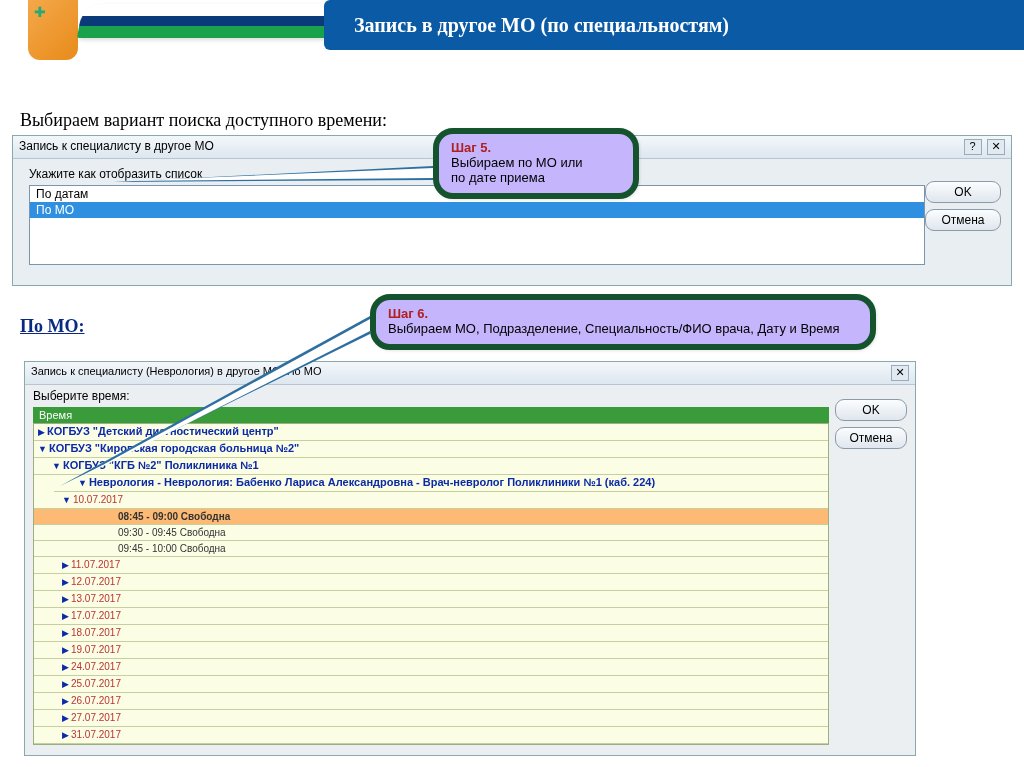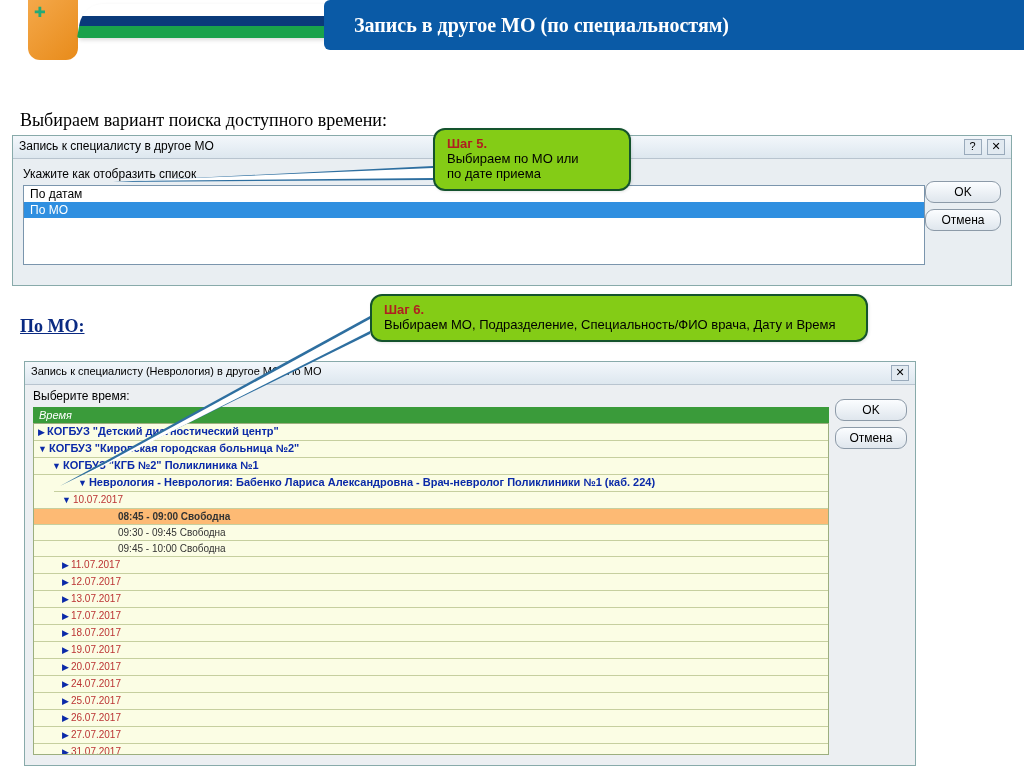--- a/index.html
+++ b/index.html
@@ -16,44 +16,44 @@
                display:flex; align-items:center; padding-left:30px; border-radius:6px 0 0 6px;
                font-family:"Times New Roman",serif; }
   .intro { font-family:Georgia,"Times New Roman",serif; font-size:18px; margin:50px 0 4px 20px; }
 
   
   .win { border:1px solid #8aa; background:#e9eef2; margin:2px 12px 0 12px; position:relative; }
   .win-title { background:linear-gradient(#f3f7fb,#dde7ef); font-size:12px; padding:3px 6px;
                border-bottom:1px solid #b8c4cf; display:flex; justify-content:space-between; }
   .ctrls span { display:inline-block; width:16px; height:14px; border:1px solid #9ab; background:#e2eaf1;
                 text-align:center; font-size:11px; line-height:13px; margin-left:2px; cursor:pointer; }
-  .win-body { padding:8px 10px 20px 10px; display:flex; gap:0; }
+  .win-body { padding:8px 10px 20px 16px; display:flex; gap:0; }
   .left1 { flex:1; }
   .lbl { font-size:12px; margin-bottom:4px; }
   .listbox { border:1px solid #7a95ad; background:#fff; height:78px; font-size:12px; }
   .listbox .item { padding:1px 6px; cursor:pointer; }
   .listbox .sel { background:#2f8fe0; color:#fff; }
   .btncol { width:76px; display:flex; flex-direction:column; gap:6px; padding-top:14px; }
   .btn { height:22px; border:1px solid #8c9aa8; background:linear-gradient(#fbfdff,#dfe6ed);
          font-size:12px; border-radius:9px; cursor:pointer; }
 
   
-  .callout { position:absolute; background:#84cc16; border:2px solid #14532d; border-radius:12px;
+  .callout { position:absolute; background:#c4b5fd; border:6px solid #14532d; border-radius:20px;
              padding:6px 12px 8px 12px; font-size:13px; box-shadow:1px 1px 3px rgba(0,0,0,.1); z-index:5; }
   .callout .step { color:#b02020; font-weight:bold; }
 
   .section-head { font-family:Georgia,serif; color:#0a2a82; font-weight:bold;
                   text-decoration:underline; margin:30px 0 6px 20px; font-size:18px; }
 
   
   .win2 { border:1px solid #8aa; background:#eceff2; margin:24px 12px 0 24px; width:890px; position:relative; }
   .win2 .win-title { font-size:11px; }
   .win2-body { padding:4px 8px 10px 8px; display:flex; gap:6px; }
   .left2 { flex:1; }
-  .header-row { background:#3a9b3a; color:#fff; font-size:11px; padding:2px 6px;font-style:italic; }
+  .header-row { background:#3a9b3a; color:#fff; font-size:11px; padding:2px 6px; }
   .tree { border:1px solid #9caf7f; background:#fbfde4; font-size:11px; line-height:15px; max-height:330px; overflow:hidden; }
   .row { border-bottom:1px solid #c6cf9f; padding:0 4px; white-space:nowrap; cursor:pointer; }
   .tree a { color:#0b2aa8; text-decoration:none; font-weight:bold; }
   .date-l { color:#b33; font-size:10px; }
   .slot { color:#333; font-size:10px; }
   .arw { color:#0b2aa8; font-size:9px; margin-right:2px; }
   .arwd { color:#0b2aa8; font-size:9px; margin-right:2px; }
   .row.hl { background:#fdba74; font-weight:bold; }
   .pad1 { padding-left:18px; } .pad2 { padding-left:24px;margin-left:20px; } .pad3 { padding-left:28px; } .pad5 { padding-left:84px; }
   .btncol2 { width:72px; display:flex; flex-direction:column; gap:6px; padding-top:10px; }
@@ -137,21 +137,20 @@
         <div class="row pad3"><span class="arwd">▼</span><span class="date-l">10.07.2017</span></div>
         <div class="row pad5 hl"><span class="slot">08:45 - 09:00 Свободна</span></div>
         <div class="row pad5"><span class="slot">09:30 - 09:45 Свободна</span></div>
         <div class="row pad5"><span class="slot">09:45 - 10:00 Свободна</span></div>
         <div class="row pad3"><span class="arw">▶</span><span class="date-l">11.07.2017</span></div>
         <div class="row pad3"><span class="arw">▶</span><span class="date-l">12.07.2017</span></div>
         <div class="row pad3"><span class="arw">▶</span><span class="date-l">13.07.2017</span></div>
         <div class="row pad3"><span class="arw">▶</span><span class="date-l">17.07.2017</span></div>
         <div class="row pad3"><span class="arw">▶</span><span class="date-l">18.07.2017</span></div>
         <div class="row pad3"><span class="arw">▶</span><span class="date-l">19.07.2017</span></div>
-        <div class="row pad3"><span class="arw">▶</span><span class="date-l">20.07.2017</span></div>
         <div class="row pad3"><span class="arw">▶</span><span class="date-l">24.07.2017</span></div>
         <div class="row pad3"><span class="arw">▶</span><span class="date-l">25.07.2017</span></div>
         <div class="row pad3"><span class="arw">▶</span><span class="date-l">26.07.2017</span></div>
         <div class="row pad3"><span class="arw">▶</span><span class="date-l">27.07.2017</span></div>
         <div class="row pad3"><span class="arw">▶</span><span class="date-l">31.07.2017</span></div>
 
       </div>
     </div>
     <div class="btncol2">
       <button class="btn">OK</button>

